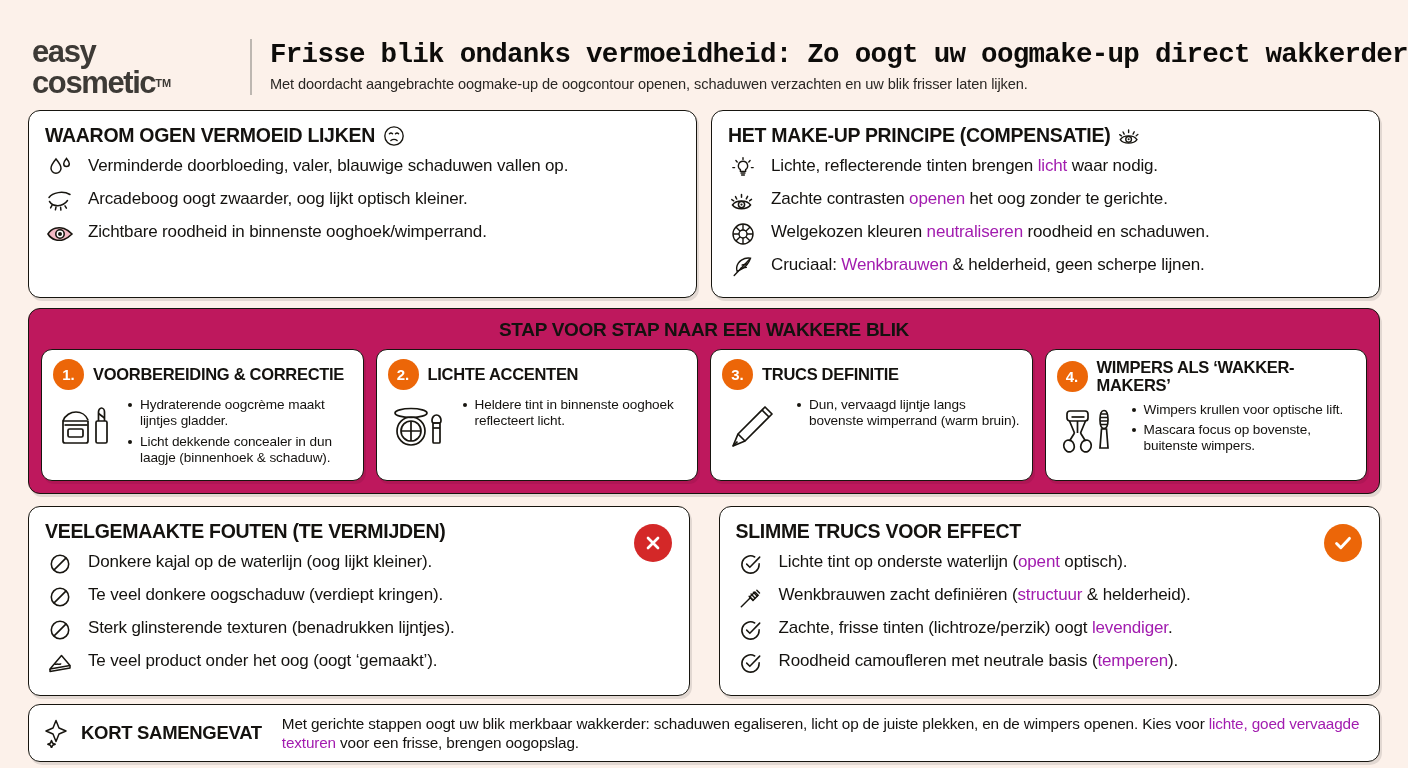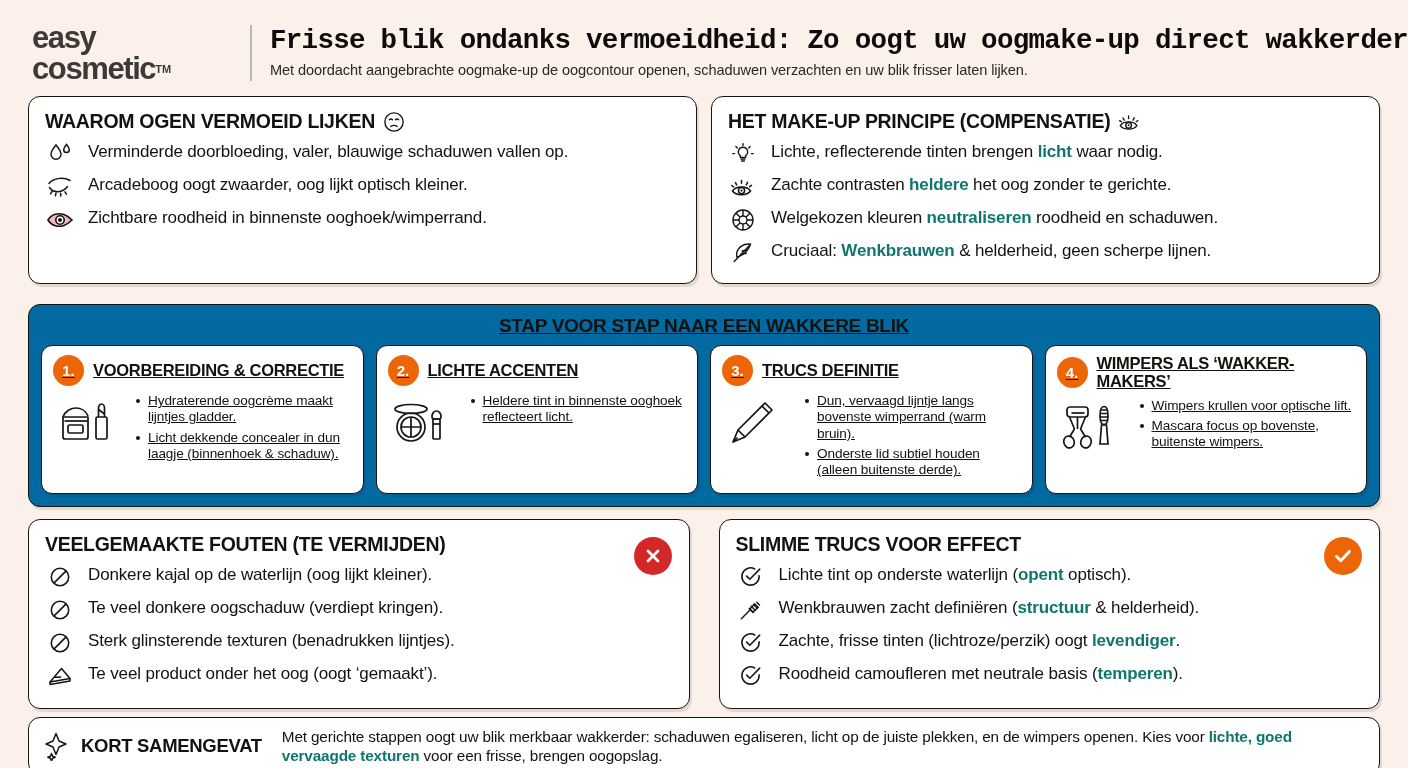--- a/index.html
+++ b/index.html
@@ -3,21 +3,21 @@
 <meta charset="utf-8">
 <style>
   html,body{margin:0;padding:0;}
   body{
     width:1408px;height:768px;
     background:#fcf1ea;
     font-family:"Liberation Sans", sans-serif;
     color:#14120f;
     overflow:hidden;
   }
-  .page{position:relative;width:1408px;height:768px;box-sizing:border-box;padding:14px 28px 10px 28px;display:flex;flex-direction:column;}
+  .page{position:relative;width:1408px;height:768px;box-sizing:border-box;padding:28px 28px 10px 28px;display:flex;flex-direction:column;}
 
   
   .header{display:flex;align-items:center;gap:18px;height:78px;flex:0 0 auto;padding-left:4px;}
   .logo{width:200px;flex:0 0 200px;line-height:1.0;}
   .logo .l1,.logo .l2{font-weight:700;letter-spacing:-1.4px;color:#3d3a36;font-size:31px;}
   .logo .l1{display:block;}
   .logo .l2{display:inline-block;position:relative;}
   .logo .tm{font-size:11px;vertical-align:super;font-weight:700;color:#3d3a36;letter-spacing:0;}
   .vdiv{width:2px;height:56px;background:#bdb7b1;flex:0 0 2px;}
   .head-txt{flex:1 1 auto;min-width:0;}
@@ -32,31 +32,31 @@
   }
   .card-title{font-size:19.5px;font-weight:700;letter-spacing:-0.3px;display:flex;align-items:center;gap:8px;}
 
   
   .row-top{display:flex;gap:14px;margin-top:4px;flex:0 0 auto;}
   .row-top .card{flex:1 1 0;padding:13px 16px 10px 16px;min-height:172px;}
   ul.bullets{list-style:none;margin:8px 0 0 0;padding:0;}
   ul.bullets li{display:flex;align-items:flex-start;gap:13px;margin-bottom:7px;}
   ul.bullets li .ico{flex:0 0 30px;width:30px;height:26px;display:flex;align-items:center;justify-content:center;}
   ul.bullets li .txt{font-size:17px;line-height:1.22;letter-spacing:-0.15px;padding-top:1px;}
-  b.hl{color:#0f766e;font-weight:700;}
-
-  
-  .steps-band{margin-top:20px;border:1.6px solid #17150f;border-radius:12px;background:#0369a1;padding:8px 12px 12px 12px;box-sizing:border-box;flex:0 0 auto;box-shadow:2px 3px 0 rgba(0,0,0,0.10);text-decoration:underline;}
+  b.hl{color:#a21caf;font-weight:400;}
+
+  
+  .steps-band{margin-top:10px;border:1.6px solid #17150f;border-radius:12px;background:#be185d;padding:8px 12px 12px 12px;box-sizing:border-box;flex:0 0 auto;box-shadow:2px 3px 0 rgba(0,0,0,0.10);}
   .steps-title{text-align:center;font-size:19px;font-weight:700;letter-spacing:-0.3px;margin:2px 0 8px 0;}
   .steps-grid{display:flex;gap:12px;}
   .step{flex:1 1 0;background:#fff;border:1.6px solid #17150f;border-radius:11px;padding:9px 11px 10px 11px;box-sizing:border-box;min-height:132px;box-shadow:2px 3px 0 rgba(0,0,0,0.08);}
   .step-head{display:flex;align-items:center;gap:9px;}
   .step-num{width:31px;height:31px;flex:0 0 31px;border-radius:50%;background:#ec6608;color:#fff;font-size:15px;font-weight:700;display:flex;align-items:center;justify-content:center;}
   .step-name{font-size:16.5px;font-weight:700;letter-spacing:-0.3px;line-height:1.08;}
-  .step-body{display:flex;align-items:flex-start;gap:20px;margin-top:7px;}
+  .step-body{display:flex;align-items:flex-start;gap:12px;margin-top:7px;}
   .step-ico{flex:0 0 62px;width:62px;display:flex;align-items:center;justify-content:center;padding-top:4px;}
   .step-list{list-style:none;margin:0;padding:0;flex:1 1 auto;min-width:0;}
   .step-list li{position:relative;padding-left:13px;font-size:13.6px;line-height:1.2;margin-bottom:4px;letter-spacing:-0.1px;}
   .step-list li:before{content:"";position:absolute;left:1px;top:6px;width:4px;height:4px;border-radius:50%;background:#17150f;}
 
   
   .row-bottom{display:flex;gap:29px;margin-top:12px;flex:0 0 auto;}
   .row-bottom .card{flex:1 1 0;padding:13px 16px 12px 16px;min-height:158px;}
   .badge{position:absolute;top:17px;right:17px;width:38px;height:38px;border-radius:50%;display:flex;align-items:center;justify-content:center;}
   .badge.x{background:#d42828;}
@@ -158,21 +158,21 @@
         </li>
         <li>
           <span class="ico">
             <svg width="26" height="22" viewBox="0 0 26 22" fill="none" stroke="#17150f" stroke-width="1.5" stroke-linecap="round">
               <path d="M2.5 15c3.5-5.5 14.5-5.5 18 0-3.5 5-14.5 5-18 0z"></path>
               <circle cx="11.5" cy="14.6" r="3.1"></circle>
               <circle cx="11.5" cy="14.6" r="1.1" fill="#17150f" stroke="none"></circle>
               <path d="M5.5 6.6l1.2 2.4M11.5 4.4v2.8M17.6 6.4l-1.3 2.5M21.5 9.4l-1.8 1.3M1.8 9.6l1.9 1.2"></path>
             </svg>
           </span>
-          <span class="txt"><span>Zachte contrasten </span><b class="hl">heldere</b><span> het oog zonder te gerichte.</span></span>
+          <span class="txt"><span>Zachte contrasten </span><b class="hl">openen</b><span> het oog zonder te gerichte.</span></span>
         </li>
         <li>
           <span class="ico">
             <svg width="24" height="24" viewBox="0 0 24 24" fill="none" stroke="#17150f" stroke-width="1.4">
               <circle cx="12" cy="12" r="10"></circle>
               <circle cx="12" cy="12" r="4"></circle>
               <path d="M12 2v6M12 16v6M2 12h6M16 12h6M4.9 4.9l4.3 4.3M14.8 14.8l4.3 4.3M19.1 4.9l-4.3 4.3M9.2 14.8l-4.3 4.3"></path>
             </svg>
           </span>
           <span class="txt"><span>Welgekozen kleuren </span><b class="hl">neutraliseren</b><span> roodheid en schaduwen.</span></span>
@@ -251,21 +251,20 @@
           <div class="step-ico">
             <svg width="52" height="50" viewBox="0 0 52 50" fill="none" stroke="#17150f" stroke-width="1.7" stroke-linejoin="round">
               <path d="M38 6l7 7-27 27-7-7z"></path>
               <path d="M11 33l-5 12 12-5"></path>
               <path d="M6 45l4.5-4.5"></path>
               <path d="M35 9l7 7"></path>
             </svg>
           </div>
           <ul class="step-list">
             <li>Dun, vervaagd lijntje langs bovenste wimperrand (warm bruin).</li>
-            <li>Onderste lid subtiel houden (alleen buitenste derde).</li>
           </ul>
         </div>
       </div>
 
       <div class="step">
         <div class="step-head">
           <div class="step-num">4.</div>
           <div class="step-name">WIMPERS ALS ‘WAKKER-MAKERS’</div>
         </div>
         <div class="step-body">

